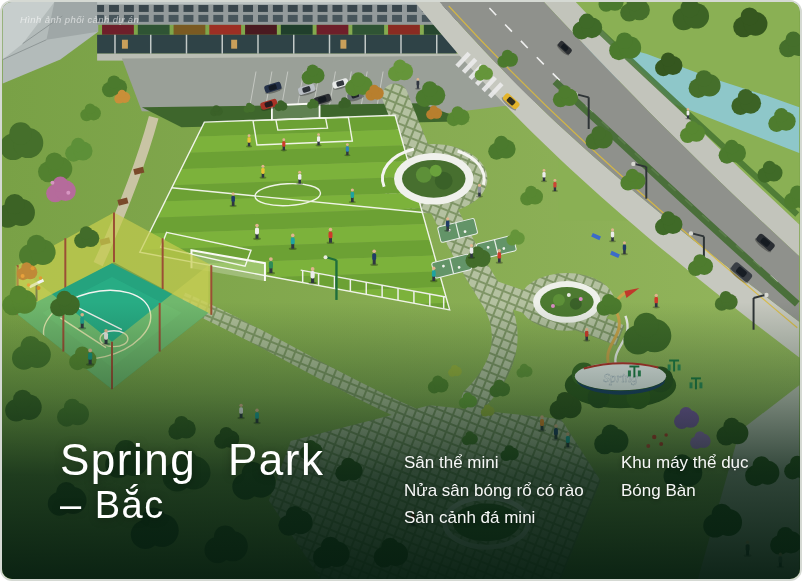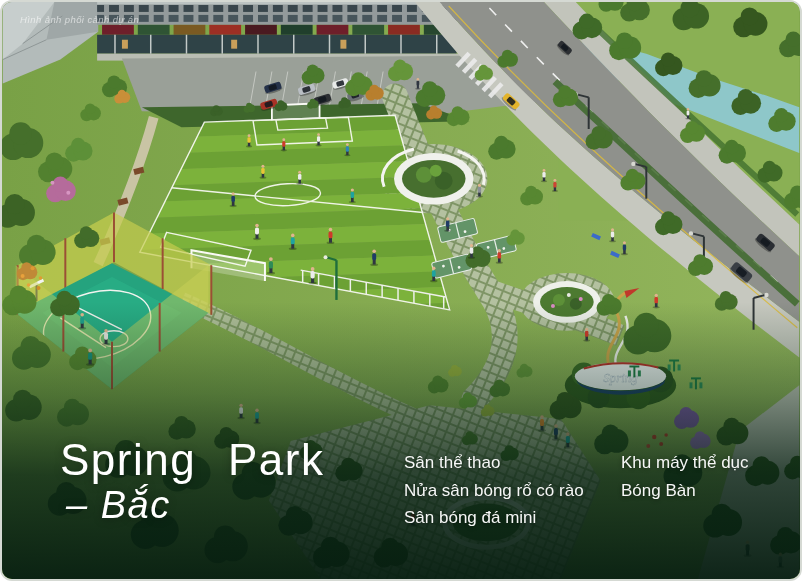--- a/index.html
+++ b/index.html
@@ -7,21 +7,21 @@
         border-radius:12px;overflow:hidden;background:#7aa247;}
   .scene{position:absolute;inset:0;width:100%;height:100%;display:block;}
   .shade{position:absolute;inset:0;z-index:2;pointer-events:none;
          background:linear-gradient(180deg,rgba(6,35,20,0) 52%,rgba(7,38,22,.38) 68%,
                     rgba(6,32,19,.78) 82%,rgba(5,28,16,.95) 100%);}
   .watermark{position:absolute;left:18px;top:12px;z-index:3;font-size:9.5px;font-style:italic;
              color:rgba(255,255,255,.58);letter-spacing:.4px;}
   .titleblock{position:absolute;left:58px;top:436px;z-index:3;color:#fff;
               text-shadow:0 1px 8px rgba(0,0,0,.35);line-height:1.02;}
   .title-l1{font-size:44px;font-weight:200;letter-spacing:1.5px;word-spacing:18px;}
-  .title-l2{font-size:38px;font-weight:200;letter-spacing:1.5px;margin-left:6px;margin-top:3px;font-style:italic;}
+  .title-l2{font-size:38px;font-weight:200;letter-spacing:1.5px;margin-top:3px;}
   .amenities{position:absolute;top:447px;z-index:3;color:rgba(255,255,255,.96);font-size:17px;
              text-shadow:0 1px 4px rgba(0,0,0,.45);}
   .amenities .row{height:27.5px;line-height:27.5px;white-space:nowrap;}
   .col1{left:402px;} .col2{left:619px;}
   .pb{fill:var(--c,#fff);} 
 </style>
 </head>
 <body>
 
 <div class="card">
@@ -490,23 +490,23 @@
 <div class="shade"></div>
 
 <div class="watermark">Hình ảnh phối cảnh dự án</div>
 
 <div class="titleblock">
   <div class="title-l1">Spring Park</div>
   <div class="title-l2">– Bắc</div>
 </div>
 
 <div class="amenities col1">
-  <div class="row">Sân thể thao</div>
+  <div class="row">Sân thể mini</div>
   <div class="row">Nửa sân bóng rổ có rào</div>
-  <div class="row">Sân bóng đá mini</div>
+  <div class="row">Sân cảnh đá mini</div>
 </div>
 
 <div class="amenities col2">
   <div class="row">Khu máy thể dục</div>
   <div class="row">Bóng Bàn</div>
 </div>
 
 </div>
 
 </body></html>

